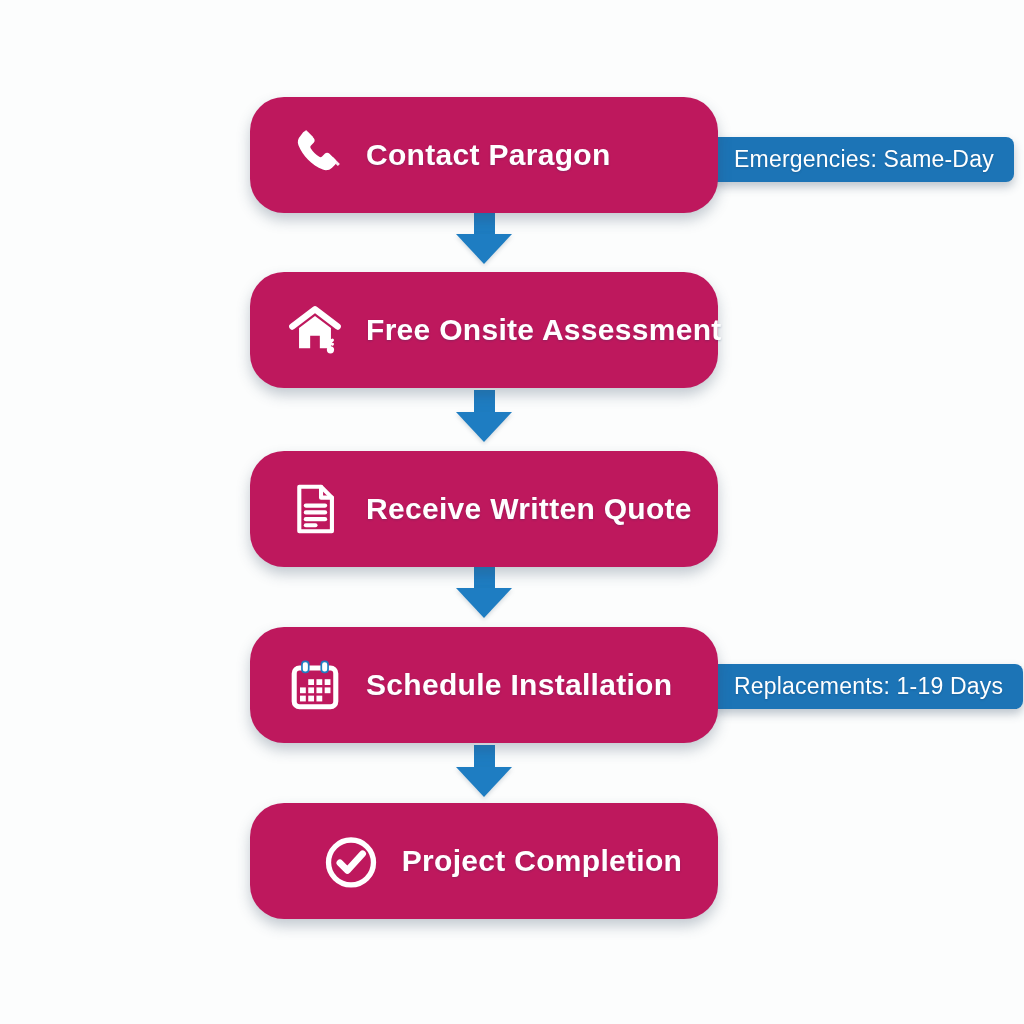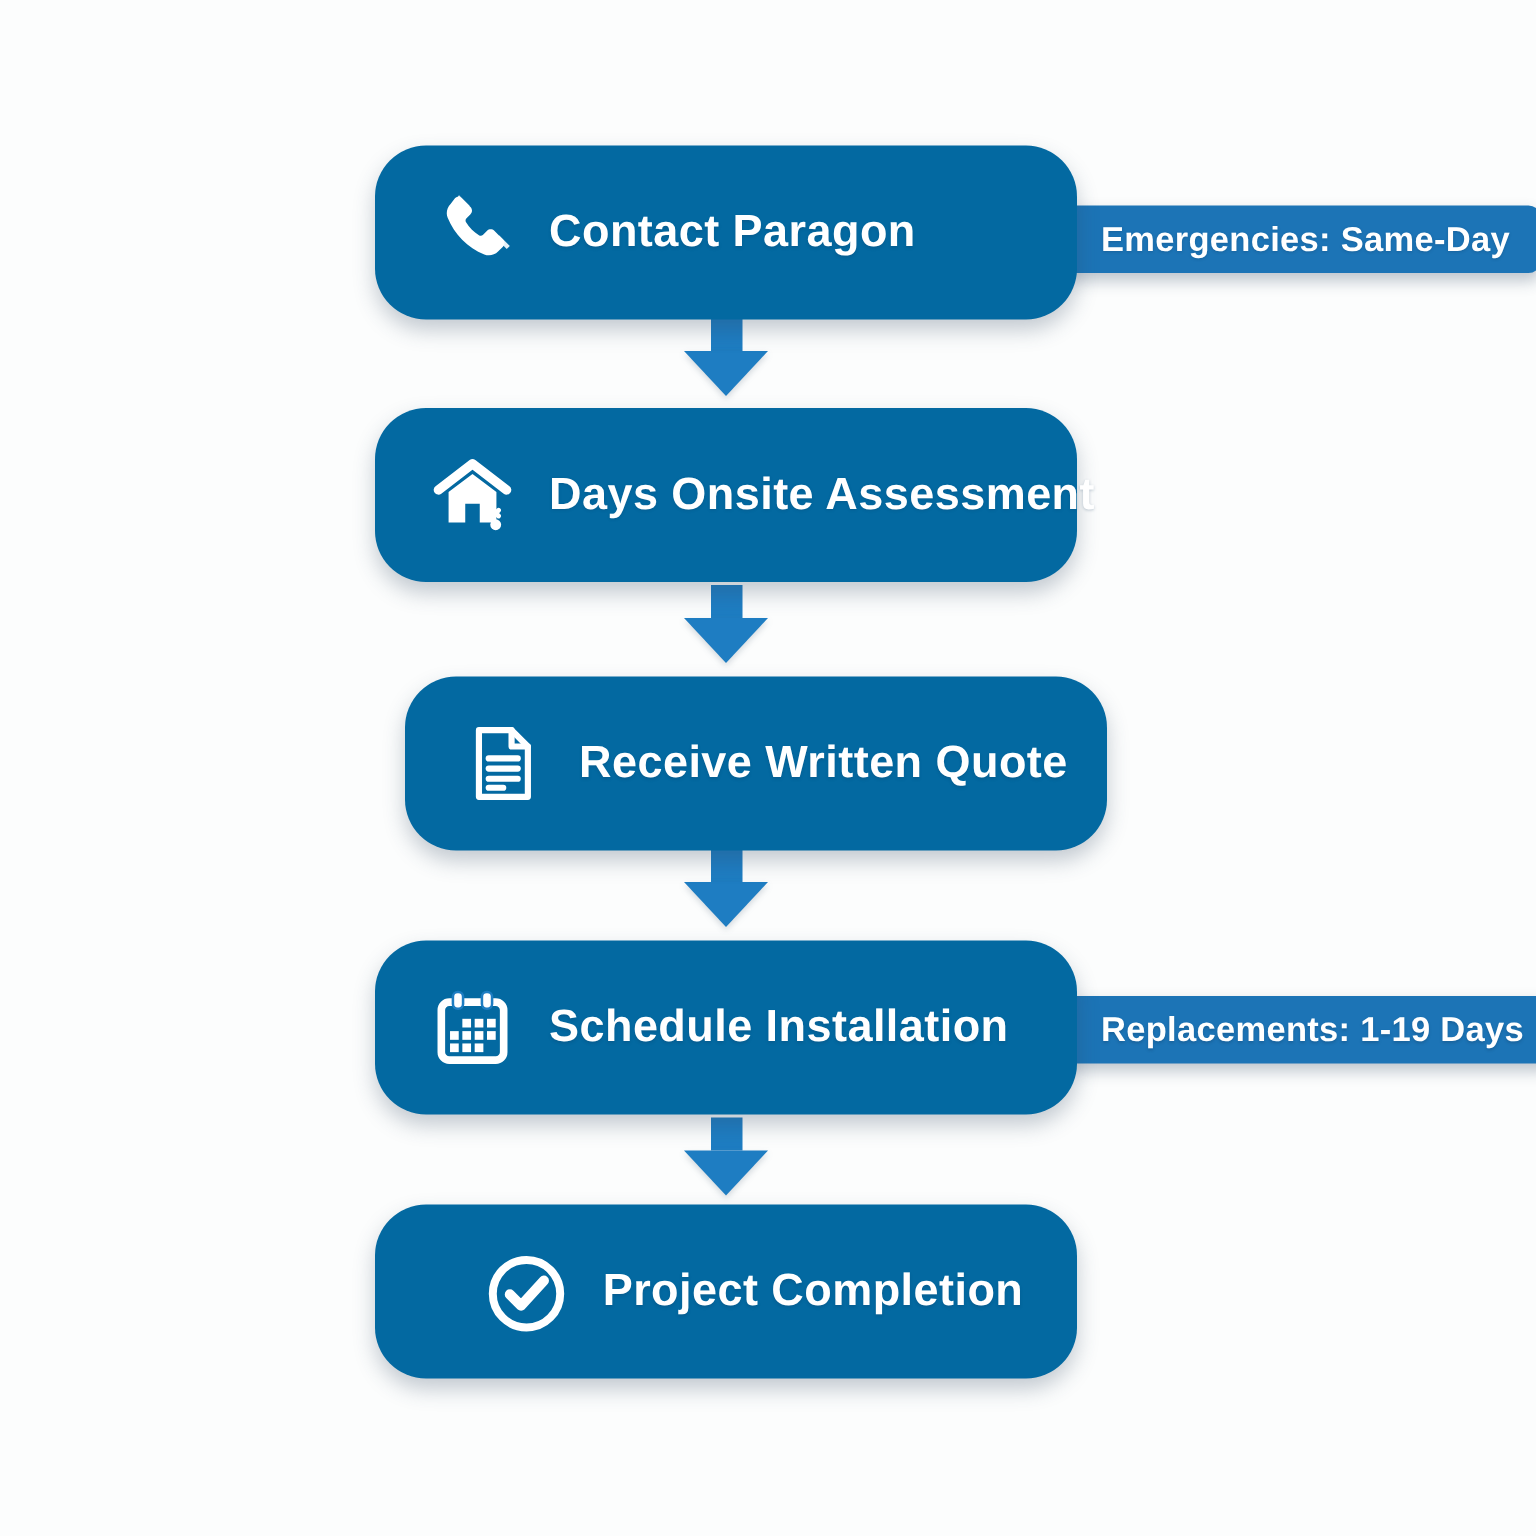--- a/index.html
+++ b/index.html
@@ -13,21 +13,21 @@
     height: 1024px;
     background: #fcfdfd;
     overflow: hidden;
     font-family: "Liberation Sans", sans-serif;
   }
   .step-box {
     position: absolute;
     left: 250px;
     width: 468px;
     height: 116px;
-    background: #0369a1;
+    background: #be185d;
     border-radius: 34px;
     display: flex;
     align-items: center;
     padding-left: 36px;
     box-sizing: border-box;
     box-shadow: 0 7px 14px rgba(45, 70, 95, 0.28);
     z-index: 2;
   }
   .step-icon {
     width: 58px;
@@ -56,21 +56,21 @@
     display: flex;
     align-items: center;
     justify-content: center;
     padding: 0 20px 0 24px;
     box-shadow: 0 5px 10px rgba(45, 70, 95, 0.30);
     z-index: 1;
   }
   .side-tag span {
     color: #ffffff;
     font-size: 23px;
-    font-weight: 700;
+    font-weight: 400;
     letter-spacing: 0.2px;
     white-space: nowrap;
     text-shadow: 0 1px 2px rgba(20, 60, 95, 0.3);
   }
   .flow-arrow {
     position: absolute;
     left: 484px;
     transform: translateX(-50%);
     width: 56px;
     display: flex;
@@ -118,29 +118,29 @@
 
   <div class="step-box" style="top:272px;">
     <div class="step-icon">
       <svg viewBox="0 0 24 24">
         <path d="M2.6 10.6 L12 3.4 L21.4 10.6" fill="none" stroke="#ffffff" stroke-width="2.6" stroke-linecap="round" stroke-linejoin="round"></path>
         <path d="M5.4 11.2 V19.6 H10 V14.4 H14 V19.6 H18.6 V11.2 L12 6.2 Z" fill="#ffffff"></path>
         <path d="M17.6 16.2 l1.6 1.6 M19.2 16.2 l-1.6 1.6" stroke="#ffffff" stroke-width="1.3" stroke-linecap="round"></path>
         <circle cx="18.4" cy="20.2" r="1.5" fill="#ffffff"></circle>
       </svg>
     </div>
-    <div class="step-label">Days Onsite Assessment</div>
+    <div class="step-label">Free Onsite Assessment</div>
   </div>
 
   <div class="flow-arrow" style="top:390px;">
     <div class="stem"></div>
       <div class="head"></div>
   </div>
 
-  <div class="step-box" style="top:451px;margin-left:20px;">
+  <div class="step-box" style="top:451px;">
     <div class="step-icon">
       <svg viewBox="0 0 24 24" fill="none" stroke="#ffffff" stroke-width="1.7" stroke-linecap="round" stroke-linejoin="round">
         <path d="M5.5 2.8 H14.5 L19 7.3 V21.2 H5.5 Z"></path>
         <path d="M14.5 2.8 V7.3 H19"></path>
         <line x1="8.2" y1="10.6" x2="16.2" y2="10.6"></line>
         <line x1="8.2" y1="13.4" x2="16.2" y2="13.4"></line>
         <line x1="8.2" y1="16.2" x2="16.2" y2="16.2"></line>
         <line x1="8.2" y1="18.7" x2="12.2" y2="18.7"></line>
       </svg>
     </div>

